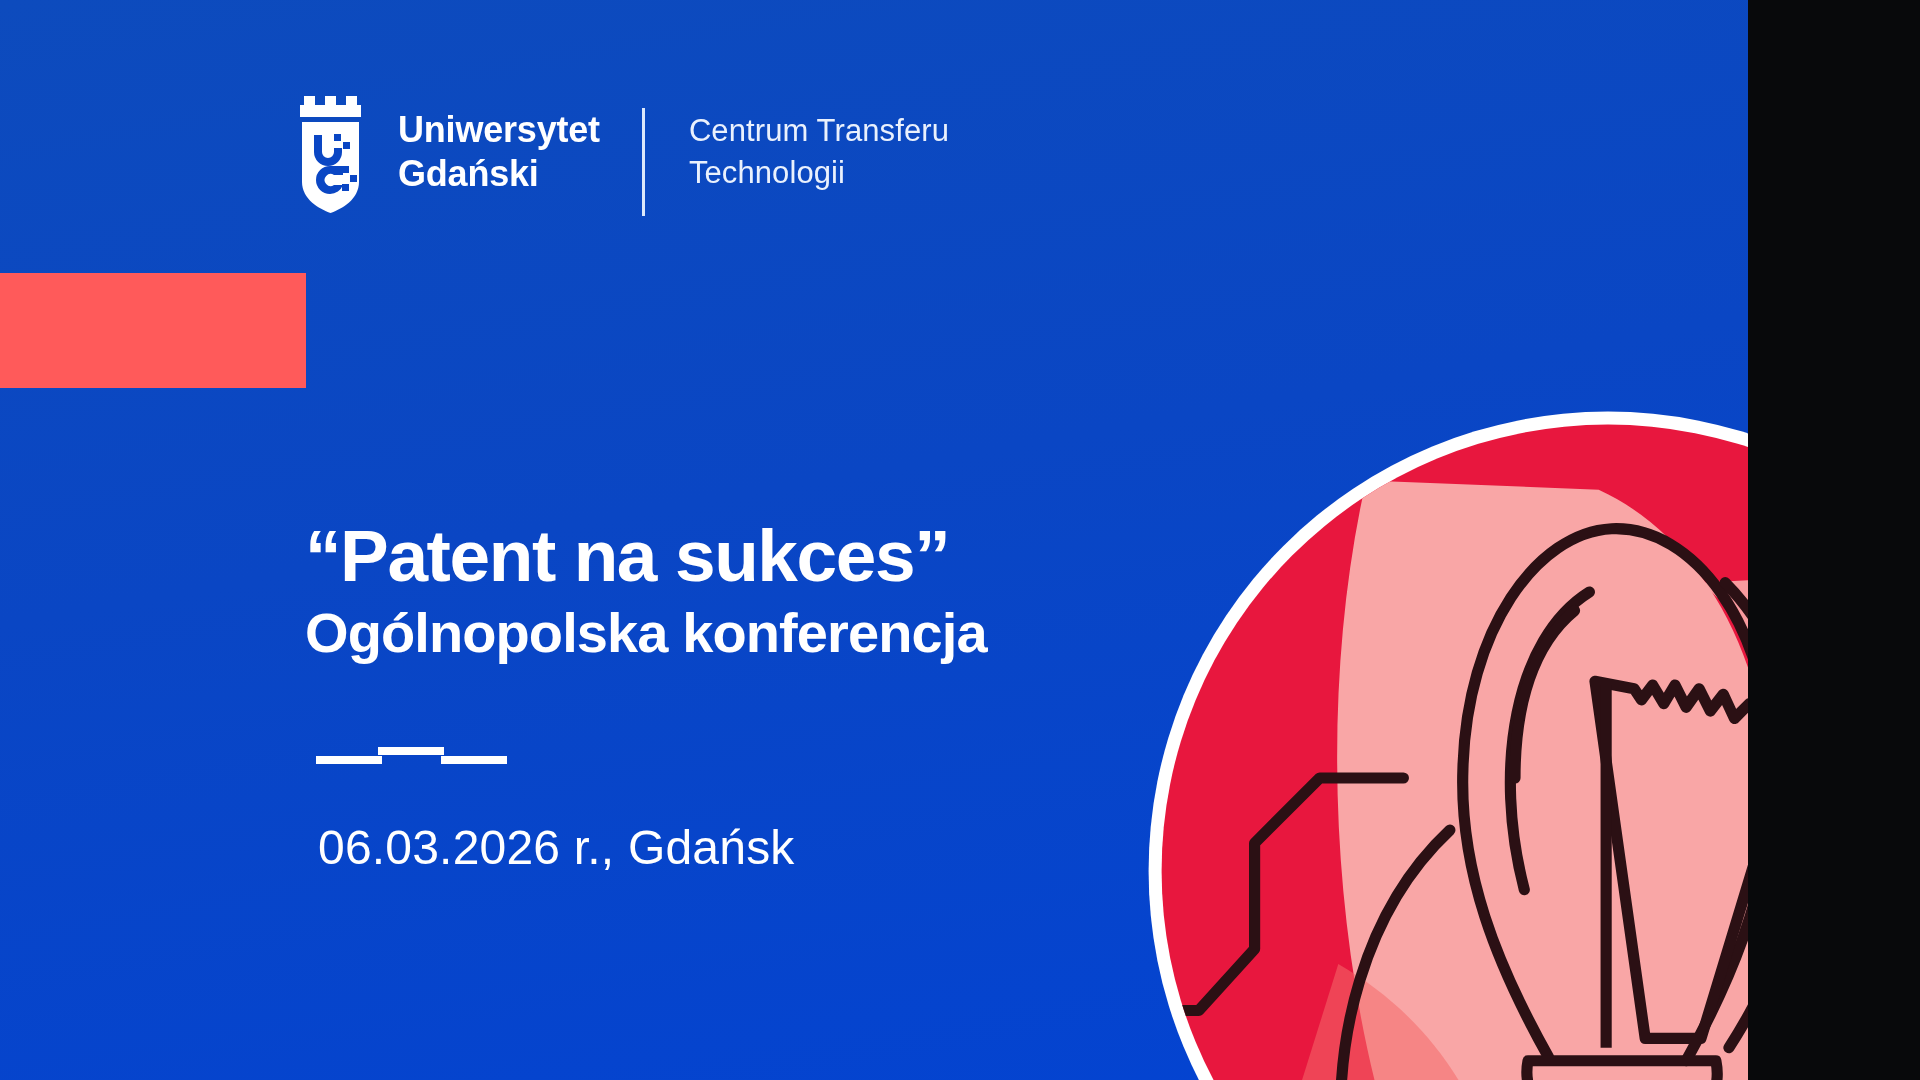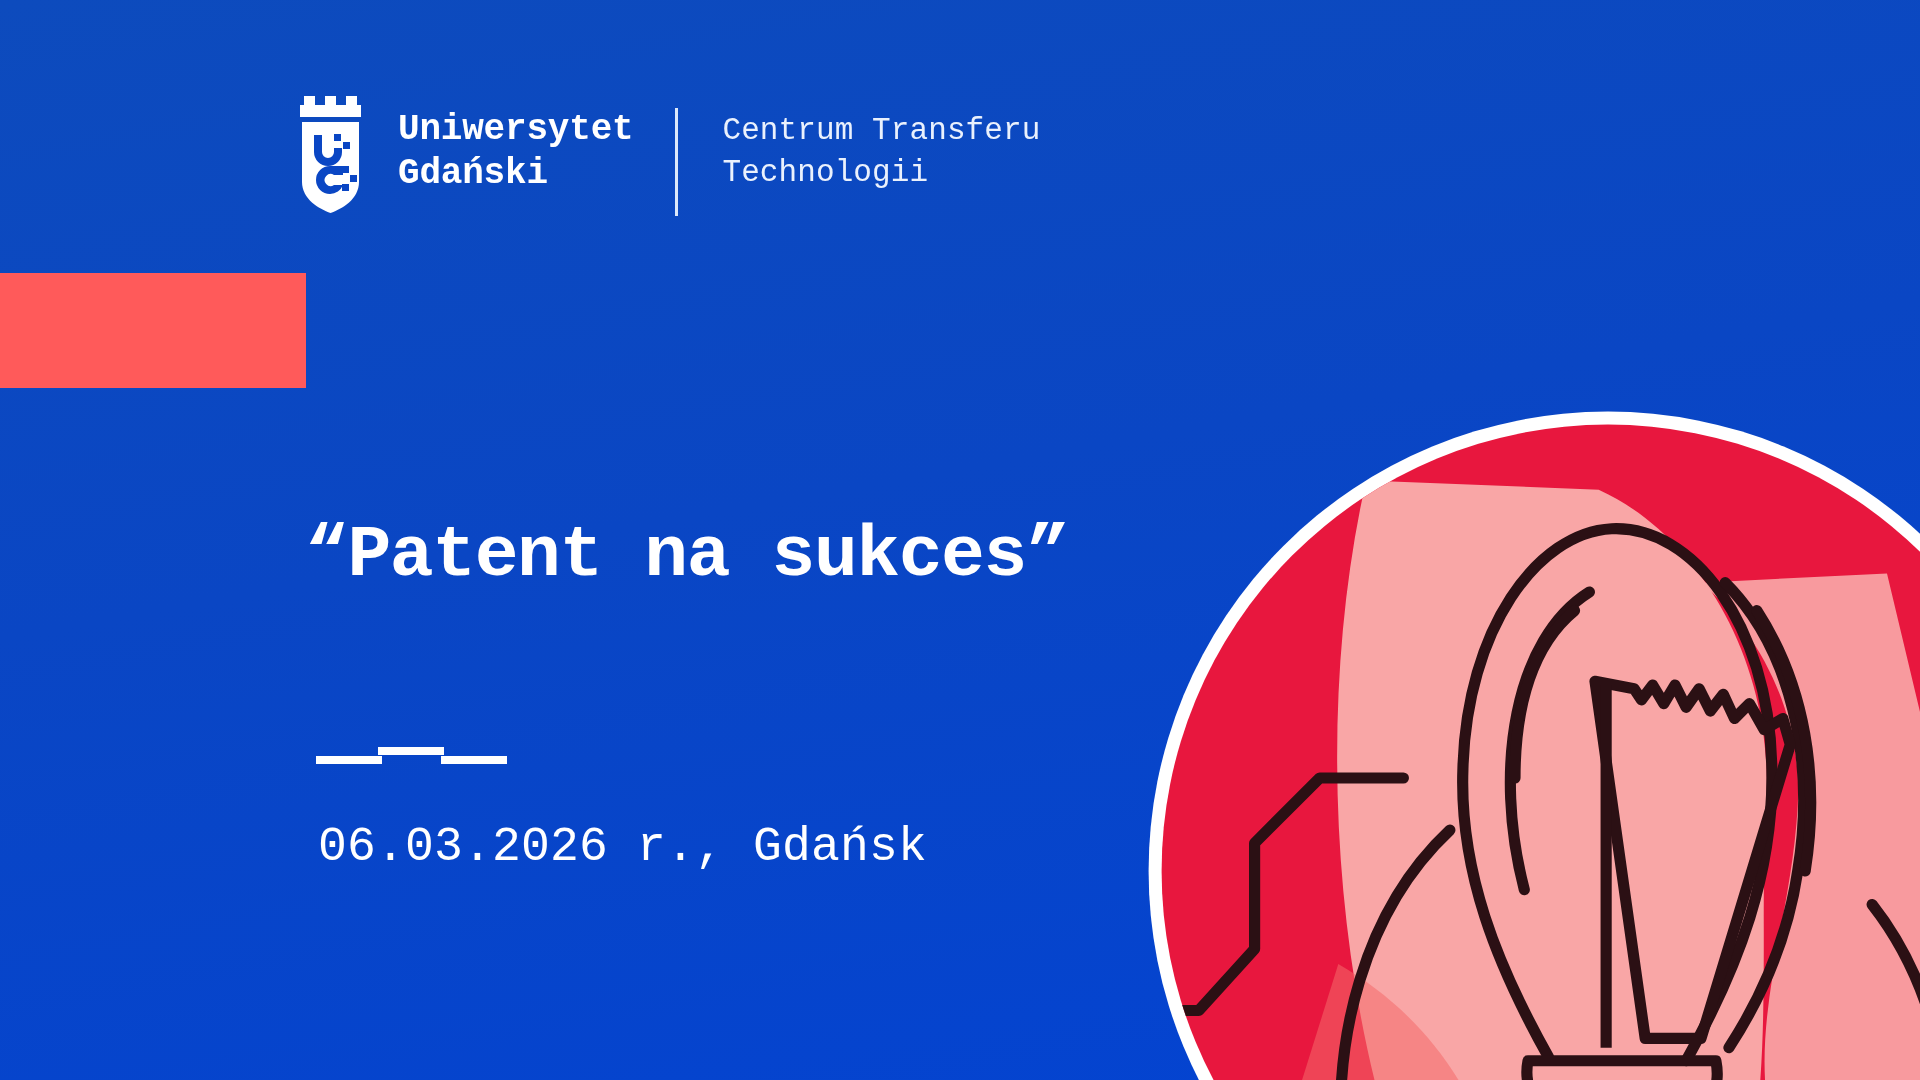--- a/index.html
+++ b/index.html
@@ -4,25 +4,25 @@
 <style>
   html, body {
     margin: 0;
     padding: 0;
     background: #08090b;
   }
   * { box-sizing: border-box; }
 
   .poster {
     position: relative;
-    width: 1920px;
+    width: 1748px;
     height: 1080px;
     overflow: hidden;
     background: linear-gradient(170deg, #0d4bbd 0%, #0a46c4 45%, #0343d2 100%);
-    font-family: Liberation Mono, monospace;
+    font-family: Liberation Sans, sans-serif;
     -webkit-font-smoothing: antialiased;
   }
 
   
   .brand {
     position: absolute;
     left: 300px;
     top: 92px;
     display: flex;
     align-items: flex-start;
@@ -178,20 +178,21 @@
     <div class="brand-rule"></div>
 
     <div class="brand-unit">Centrum Transferu
 Technologii</div>
   </div>
 
   <div class="accent-block"></div>
 
   <div class="headline">
     <div class="headline-main">“Patent na sukces”</div>
+    <div class="headline-sub">Ogólnopolska konferencja</div>
   </div>
 
   <div class="divider">
     <span class="dash-left"></span>
     <span class="dash-mid"></span>
     <span class="dash-right"></span>
   </div>
 
   <div class="date-line">06.03.2026 r., Gdańsk</div>
 

